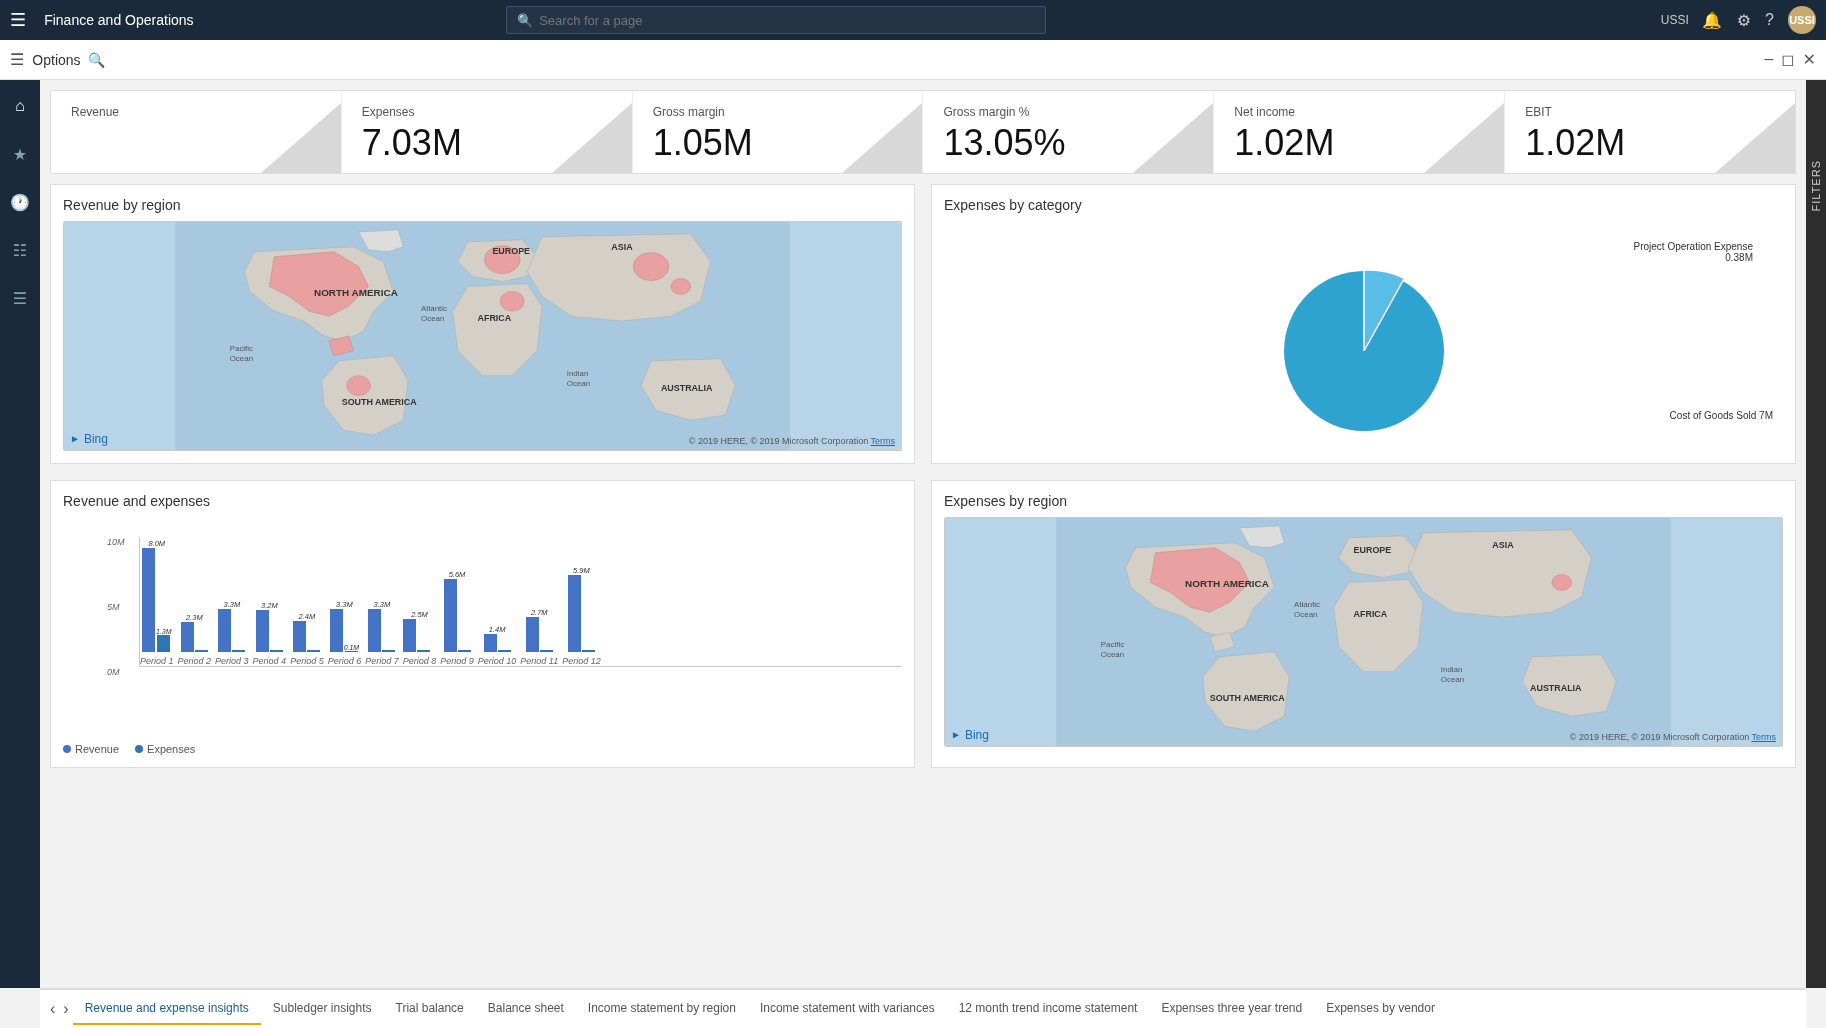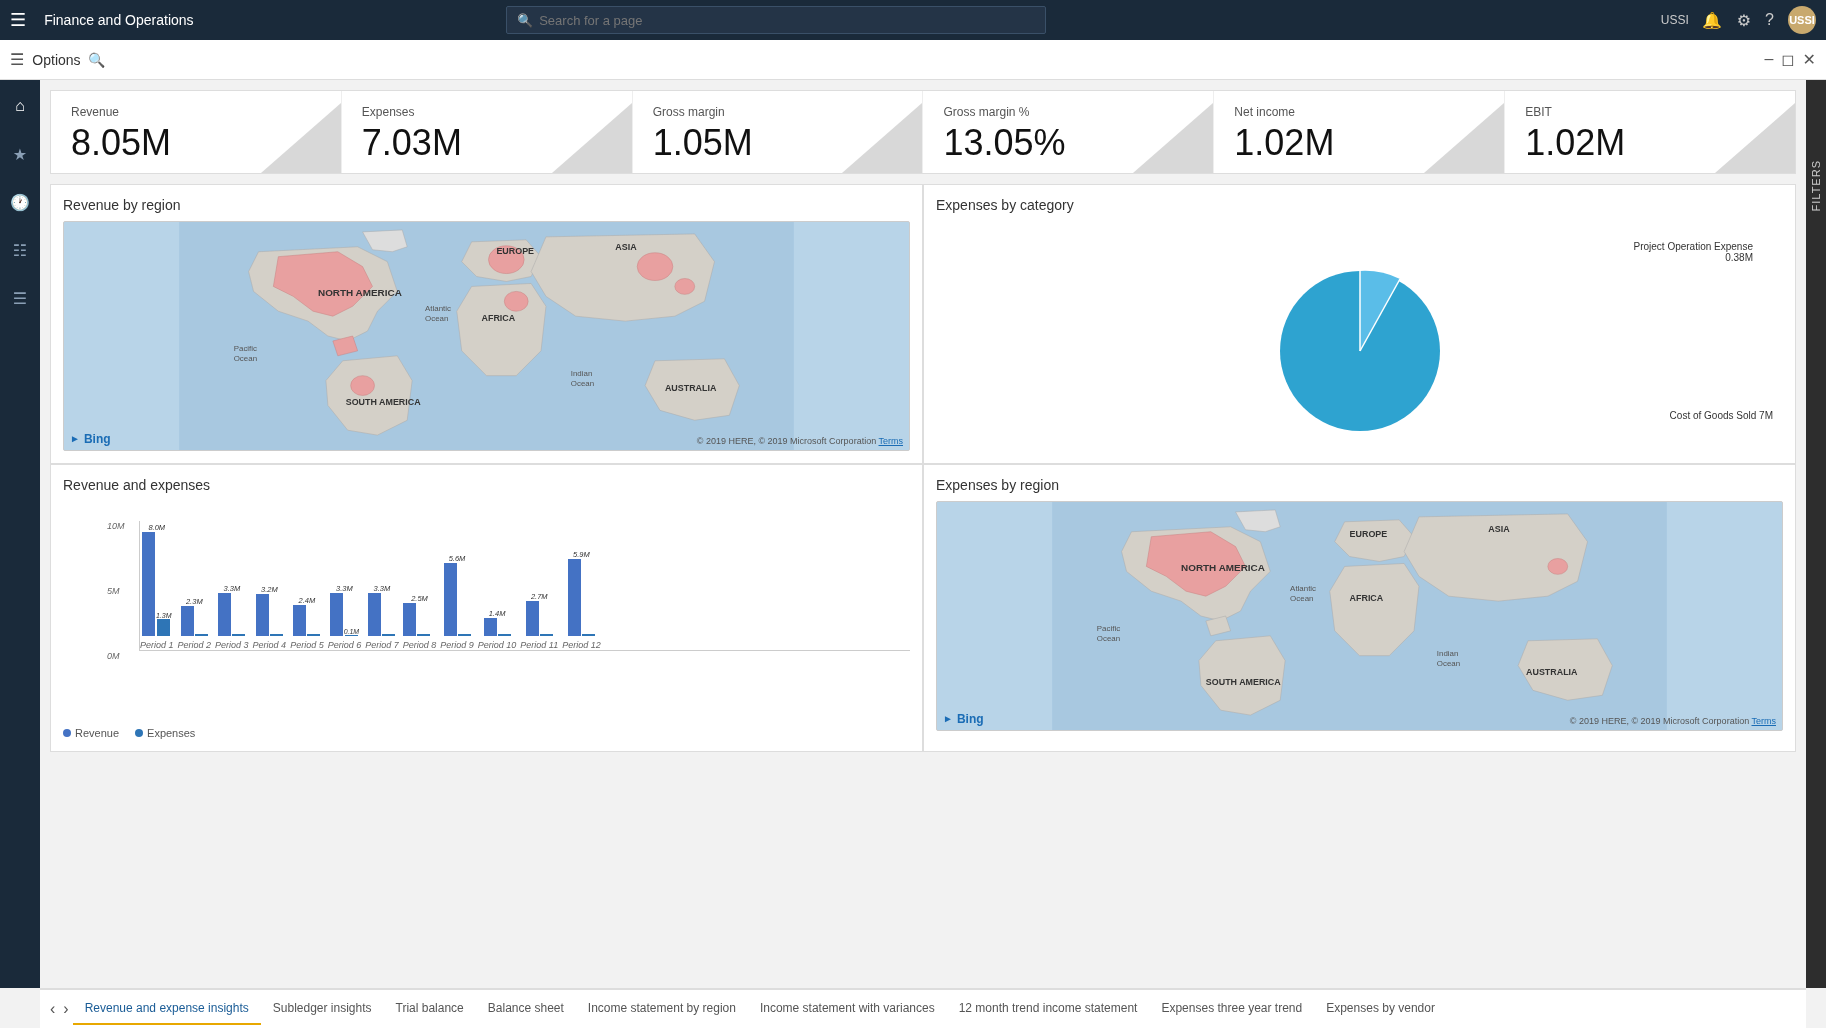--- a/index.html
+++ b/index.html
@@ -161,21 +161,21 @@
       border-style: solid;
       border-width: 0 0 70px 80px;
       border-color: transparent transparent #d8d8d8 transparent;
     }
 
     
     .charts-grid {
       display: grid;
       grid-template-columns: 1fr 1fr;
       grid-template-rows: auto auto;
-      gap: 0;
+      gap: 16px;
     }
     .chart-card {
       background: #fff;
       border: 1px solid #ddd;
       padding: 12px;
       position: relative;
     }
     .chart-title {
       font-size: 14px;
       color: #333;
@@ -237,21 +237,21 @@
 
     
     .bing-footer {
       position: absolute;
       bottom: 4px;
       left: 6px;
       display: flex;
       align-items: center;
       gap: 4px;
     }
-    .bing-logo { font-size: 12px; font-weight: bold; color: #1a6cb5; }
+    .bing-logo { font-size: 12px; font-weight: normal; color: #1a6cb5; }
     .map-copyright {
       position: absolute;
       bottom: 4px;
       right: 6px;
       font-size: 9px;
       color: #555;
     }
     .map-terms { color: #1a6cb5; text-decoration: underline; cursor: pointer; }
 
     
@@ -333,21 +333,20 @@
     <span class="sidebar-icon">🕐</span>
     <span class="sidebar-icon">☷</span>
     <span class="sidebar-icon">☰</span>
   </div>
 
   <div class="content-area">
 
     <div class="kpi-row" id="kpi-row">
         <div class="kpi-card">
       <div class="kpi-label">Revenue</div>
-      <div class="kpi-value">8.05M</div>
       <div class="kpi-bg-triangle"></div>
     </div>
         <div class="kpi-card">
       <div class="kpi-label">Expenses</div>
       <div class="kpi-value">7.03M</div>
       <div class="kpi-bg-triangle"></div>
     </div>
         <div class="kpi-card">
       <div class="kpi-label">Gross margin</div>
       <div class="kpi-value">1.05M</div>

